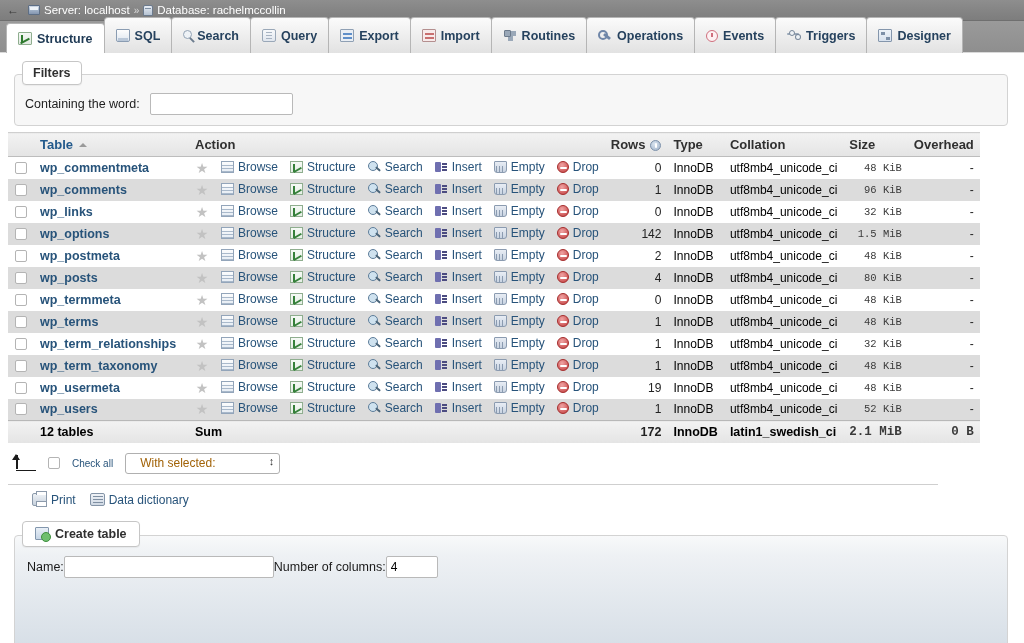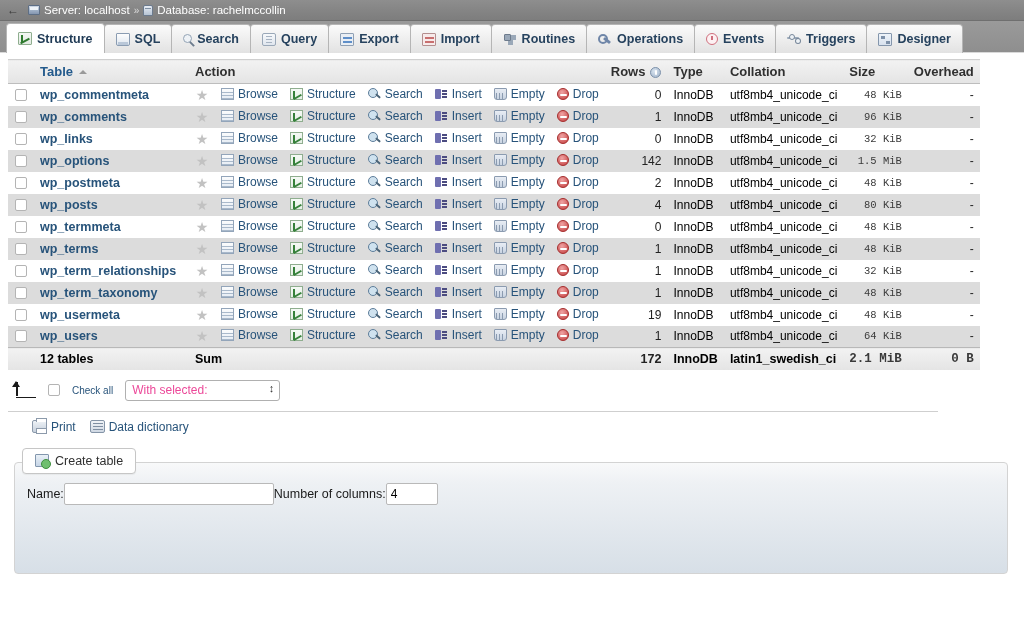--- a/index.html
+++ b/index.html
@@ -65,21 +65,21 @@
     display: flex;
     align-items: flex-end;
     padding-left: 6px;
     position: relative;
   }
   .tabbar::after{
     content:""; position:absolute; left:0; right:0; bottom:0; height:1px;
     background:#d9d9d9;
   }
   .tab {
-    height: 29px;
+    height: 36px;
     display: flex; align-items: center; gap: 5px;
     padding: 0 11px;
     background: linear-gradient(to bottom,#fbfbfb 0%, #ededed 55%, #e2e2e2 100%);
     border: 1px solid #b5b5b5;
     border-bottom: none;
     border-radius: 4px 4px 0 0;
     margin-right: -1px;
     font-size: 12.5px;
     font-weight: bold;
     color: #26425e;
@@ -306,22 +306,22 @@
     position:absolute; left:4px; top:-1px; width:0;height:0;
     border-left:4.5px solid transparent;border-right:4.5px solid transparent;border-bottom:6px solid #1a1a1a;
   }
   .checkall-label { font-size:10px; color:#27537a; }
   .select-box {
     -webkit-appearance:none; appearance:none;
     width:155px; height:21px;
     border:1px solid #b0b0b0; border-radius:3px;
     background:#ffffff;
     font-family:"Liberation Sans", sans-serif; font-size:12px;
-    padding: 0 20px 0 6px;
-    color:#ec4899;
+    padding: 0 20px 0 14px;
+    color:#a16207;
     outline:none;
   }
   .select-wrap { position:relative; display:inline-block; }
   .select-wrap::after{
     content:"\2195"; position:absolute; right:6px; top:2px; font-size:11px; color:#333;
     pointer-events:none;
   }
 
   .links-row { display:flex; align-items:center; gap:14px; margin:8px 0 0 8px;padding-left:24px; }
   .ic-print { width:15px;height:13px;position:relative;display:inline-block;flex:none;
@@ -331,21 +331,21 @@
   .ic-dict { width:15px;height:13px;position:relative;display:inline-block;flex:none;
       background:linear-gradient(to bottom,#f0f3f7,#cfd8e3); border:1px solid #8494a7; border-radius:2px;}
   .ic-dict::after{content:"";position:absolute;left:2px;top:2px;width:10px;height:1px;background:#7f8fa2;
       box-shadow:0 3px 0 #7f8fa2, 0 6px 0 #7f8fa2;}
 
   
   .create-wrap { margin: 14px 0 0 14px; position:relative; }
   .create-legend {
     display:inline-flex; align-items:center; gap:6px;
     background:#fff; border:1px solid #c6c6c6; border-radius:4px;
-    padding:5px 12px; font-weight:normal; font-size:12.5px; color:#303030;
+    padding:5px 12px; font-weight:bold; font-size:12.5px; color:#303030;
     position:relative; z-index:2; margin-left:8px;
     box-shadow:0 1px 1px rgba(0,0,0,.05);
   }
   .ic-createtbl { width:14px;height:13px;position:relative;display:inline-block;flex:none;
       background:linear-gradient(to bottom,#e9f0f7,#c6d5e6); border:1px solid #8296ad; border-radius:1px;}
   .ic-createtbl::after{content:"";position:absolute;right:-3px;bottom:-3px;width:8px;height:8px;
       border-radius:50%; background:#6fbf6f; border:1px solid #3f8f3f;}
   .create-fieldset {
     border:1px solid #d3d3d3; border-radius:4px;
     background: linear-gradient(to bottom,#f8f9fa 0%, #eef1f4 18%, #d7dfe7 100%);
@@ -417,20 +417,29 @@
     <span>Triggers</span>
   </div>
   <div class="tab">
     <span class="ti ti-designer"></span>
     <span>Designer</span>
   </div>
 </div>
 
 <div class="content">
 
+  <div class="fieldset-wrap">
+    <div class="legend">Filters</div>
+    <div class="fieldset">
+      <div class="filter-row">
+        <span class="filter-label">Containing the word:</span>
+        <input id="filter-input" class="text-input" type="text" value="" style="">
+      </div>
+    </div>
+  </div>
 
   <table class="tbl">
     <thead>
       <tr>
         <th style="width:26px"></th>
         <th style="width:155px">
           <a class="sortlink" href="#">Table</a><span class="sort-arrow"></span>
         </th>
         <th style="width:400px" colspan="7">Action</th>
         <th class="num" style="width:56px"><span>Rows</span><span class="help-icon"></span></th>
@@ -839,21 +848,21 @@
               <span class="ai ai-empty"></span>
               <span>Empty</span>
             </a></td>
           <td><a class="act" href="#">
               <span class="ai ai-drop"></span>
               <span>Drop</span>
             </a></td>
           <td class="num">1</td>
           <td>InnoDB</td>
           <td>utf8mb4_unicode_ci</td>
-          <td class="mono">64 KiB</td>
+          <td class="mono">52 KiB</td>
           <td class="num">-</td>
         </tr>
         <tr class="sumrow">
           <td></td>
           <td>12 tables</td>
           <td colspan="7">Sum</td>
           <td class="num">172</td>
           <td>InnoDB</td>
           <td>latin1_swedish_ci</td>
           <td class="mono">2.1 MiB</td>

